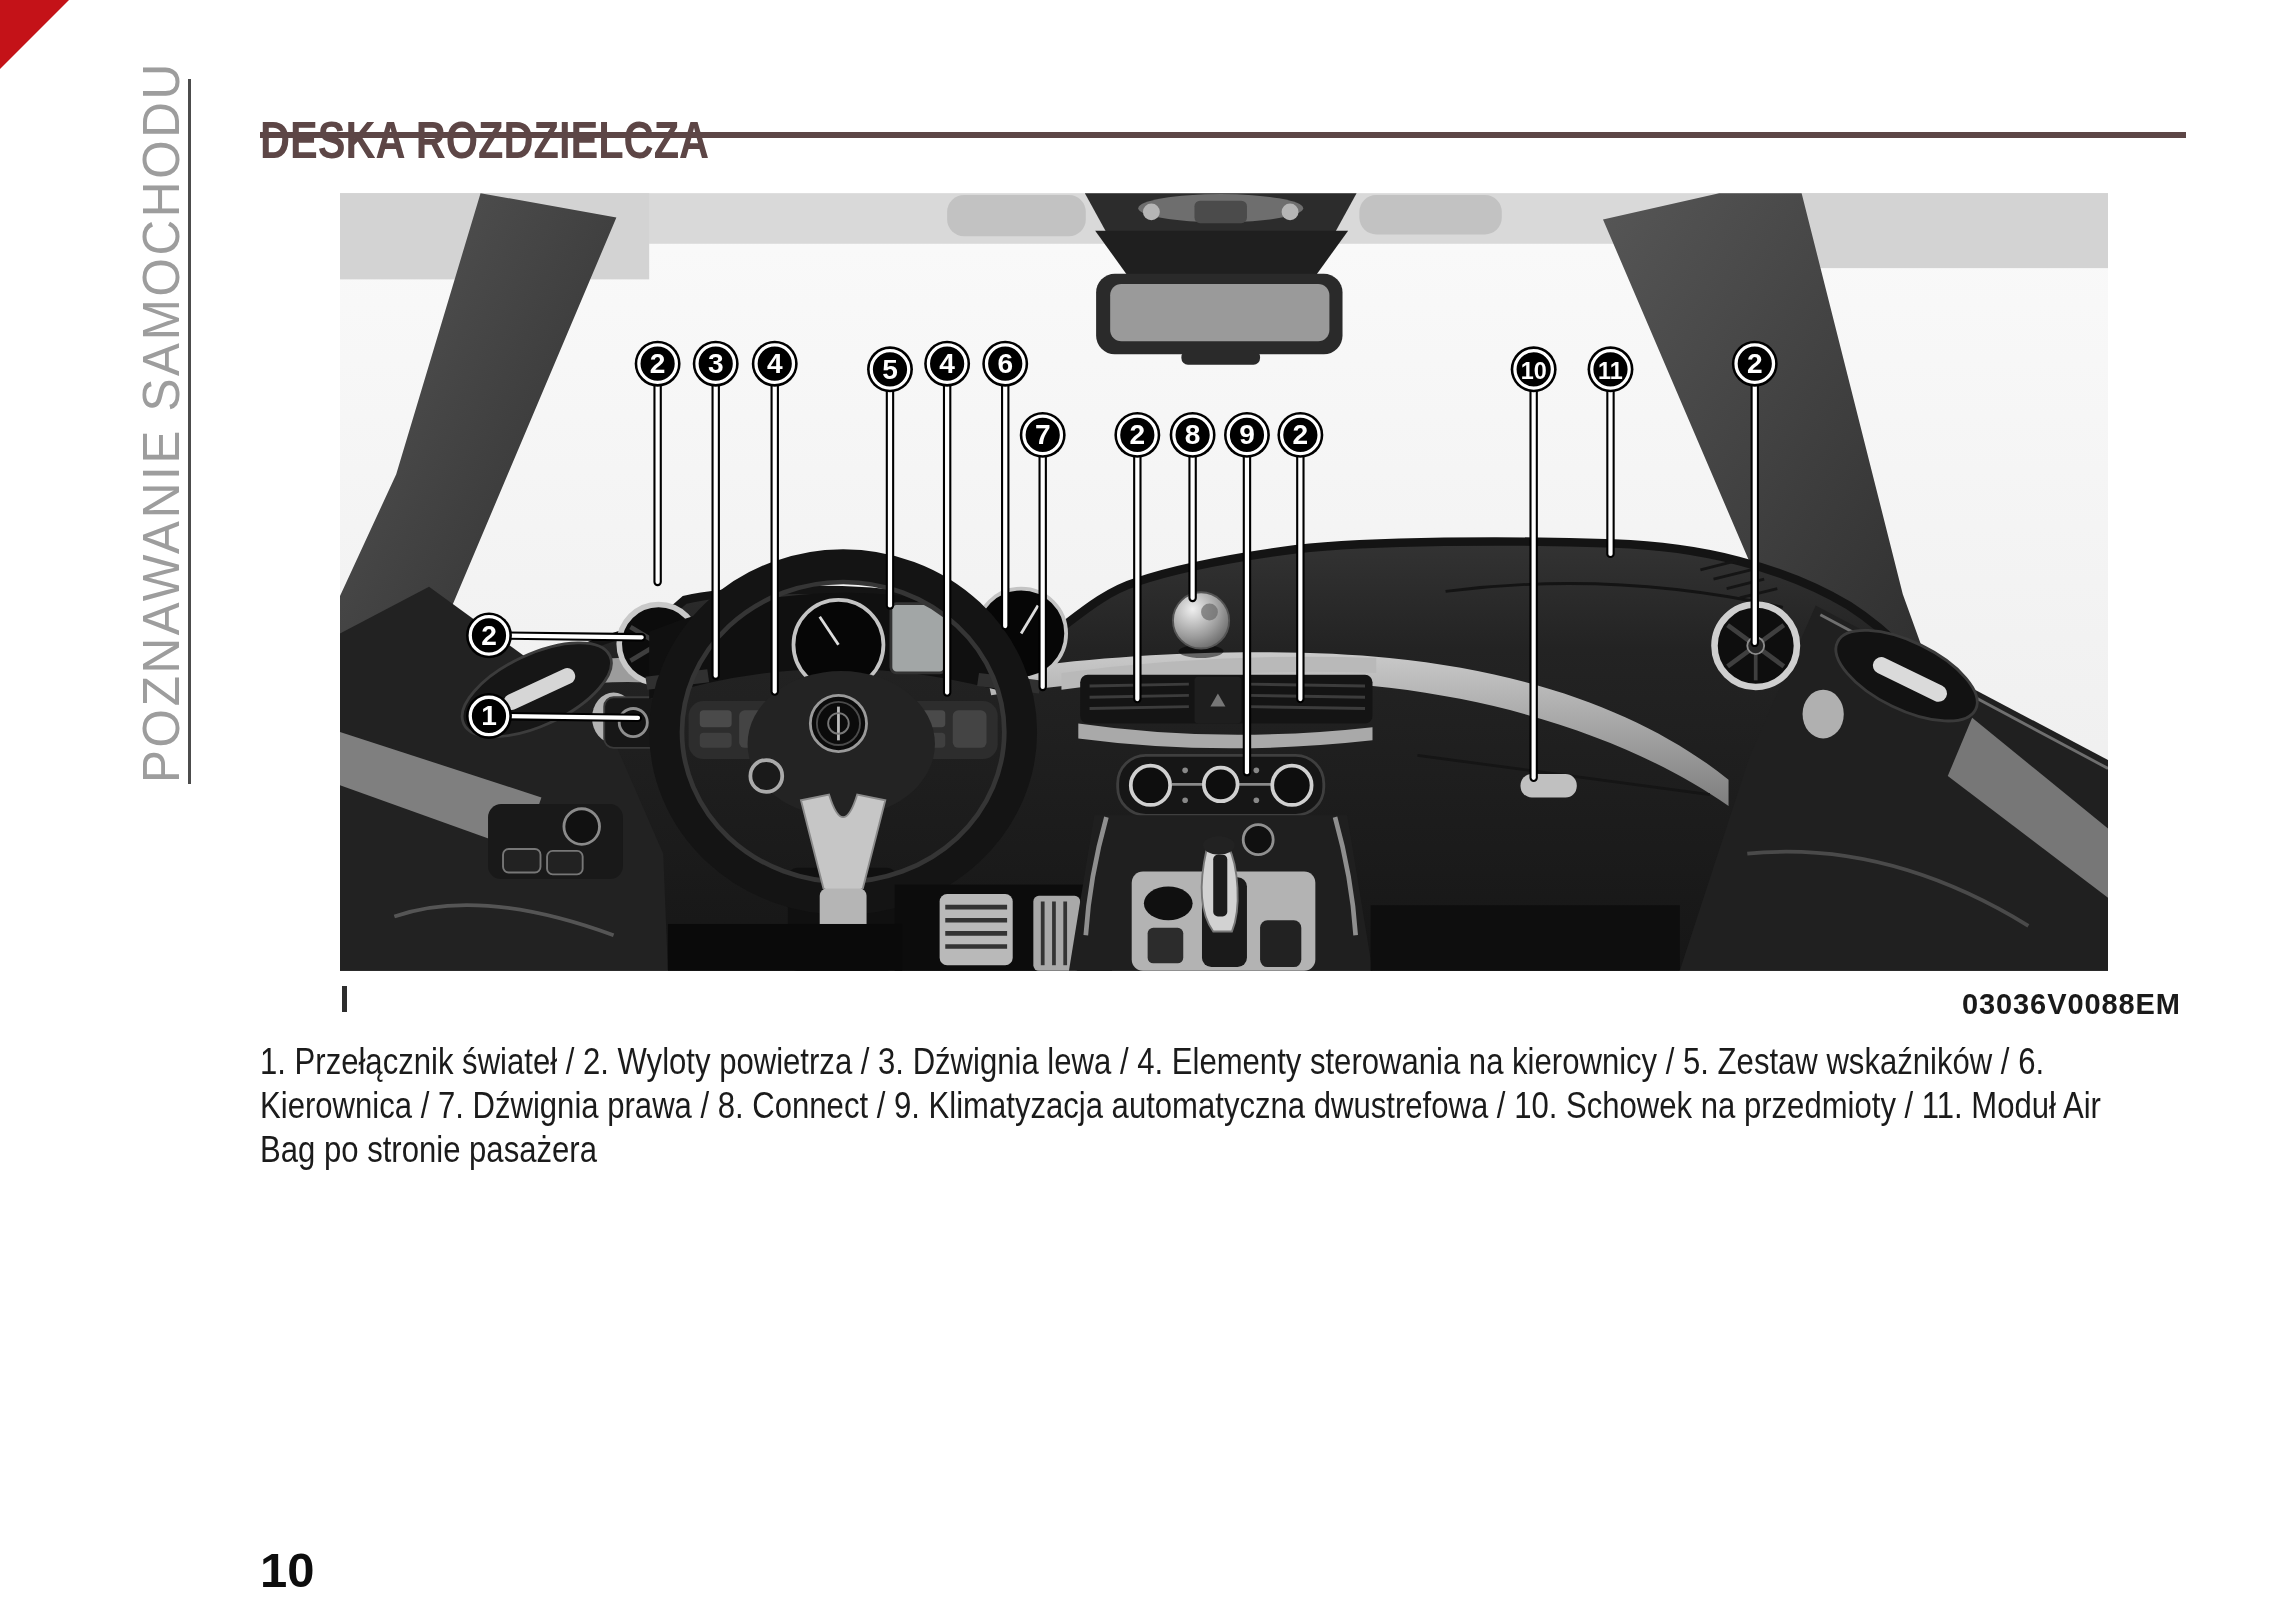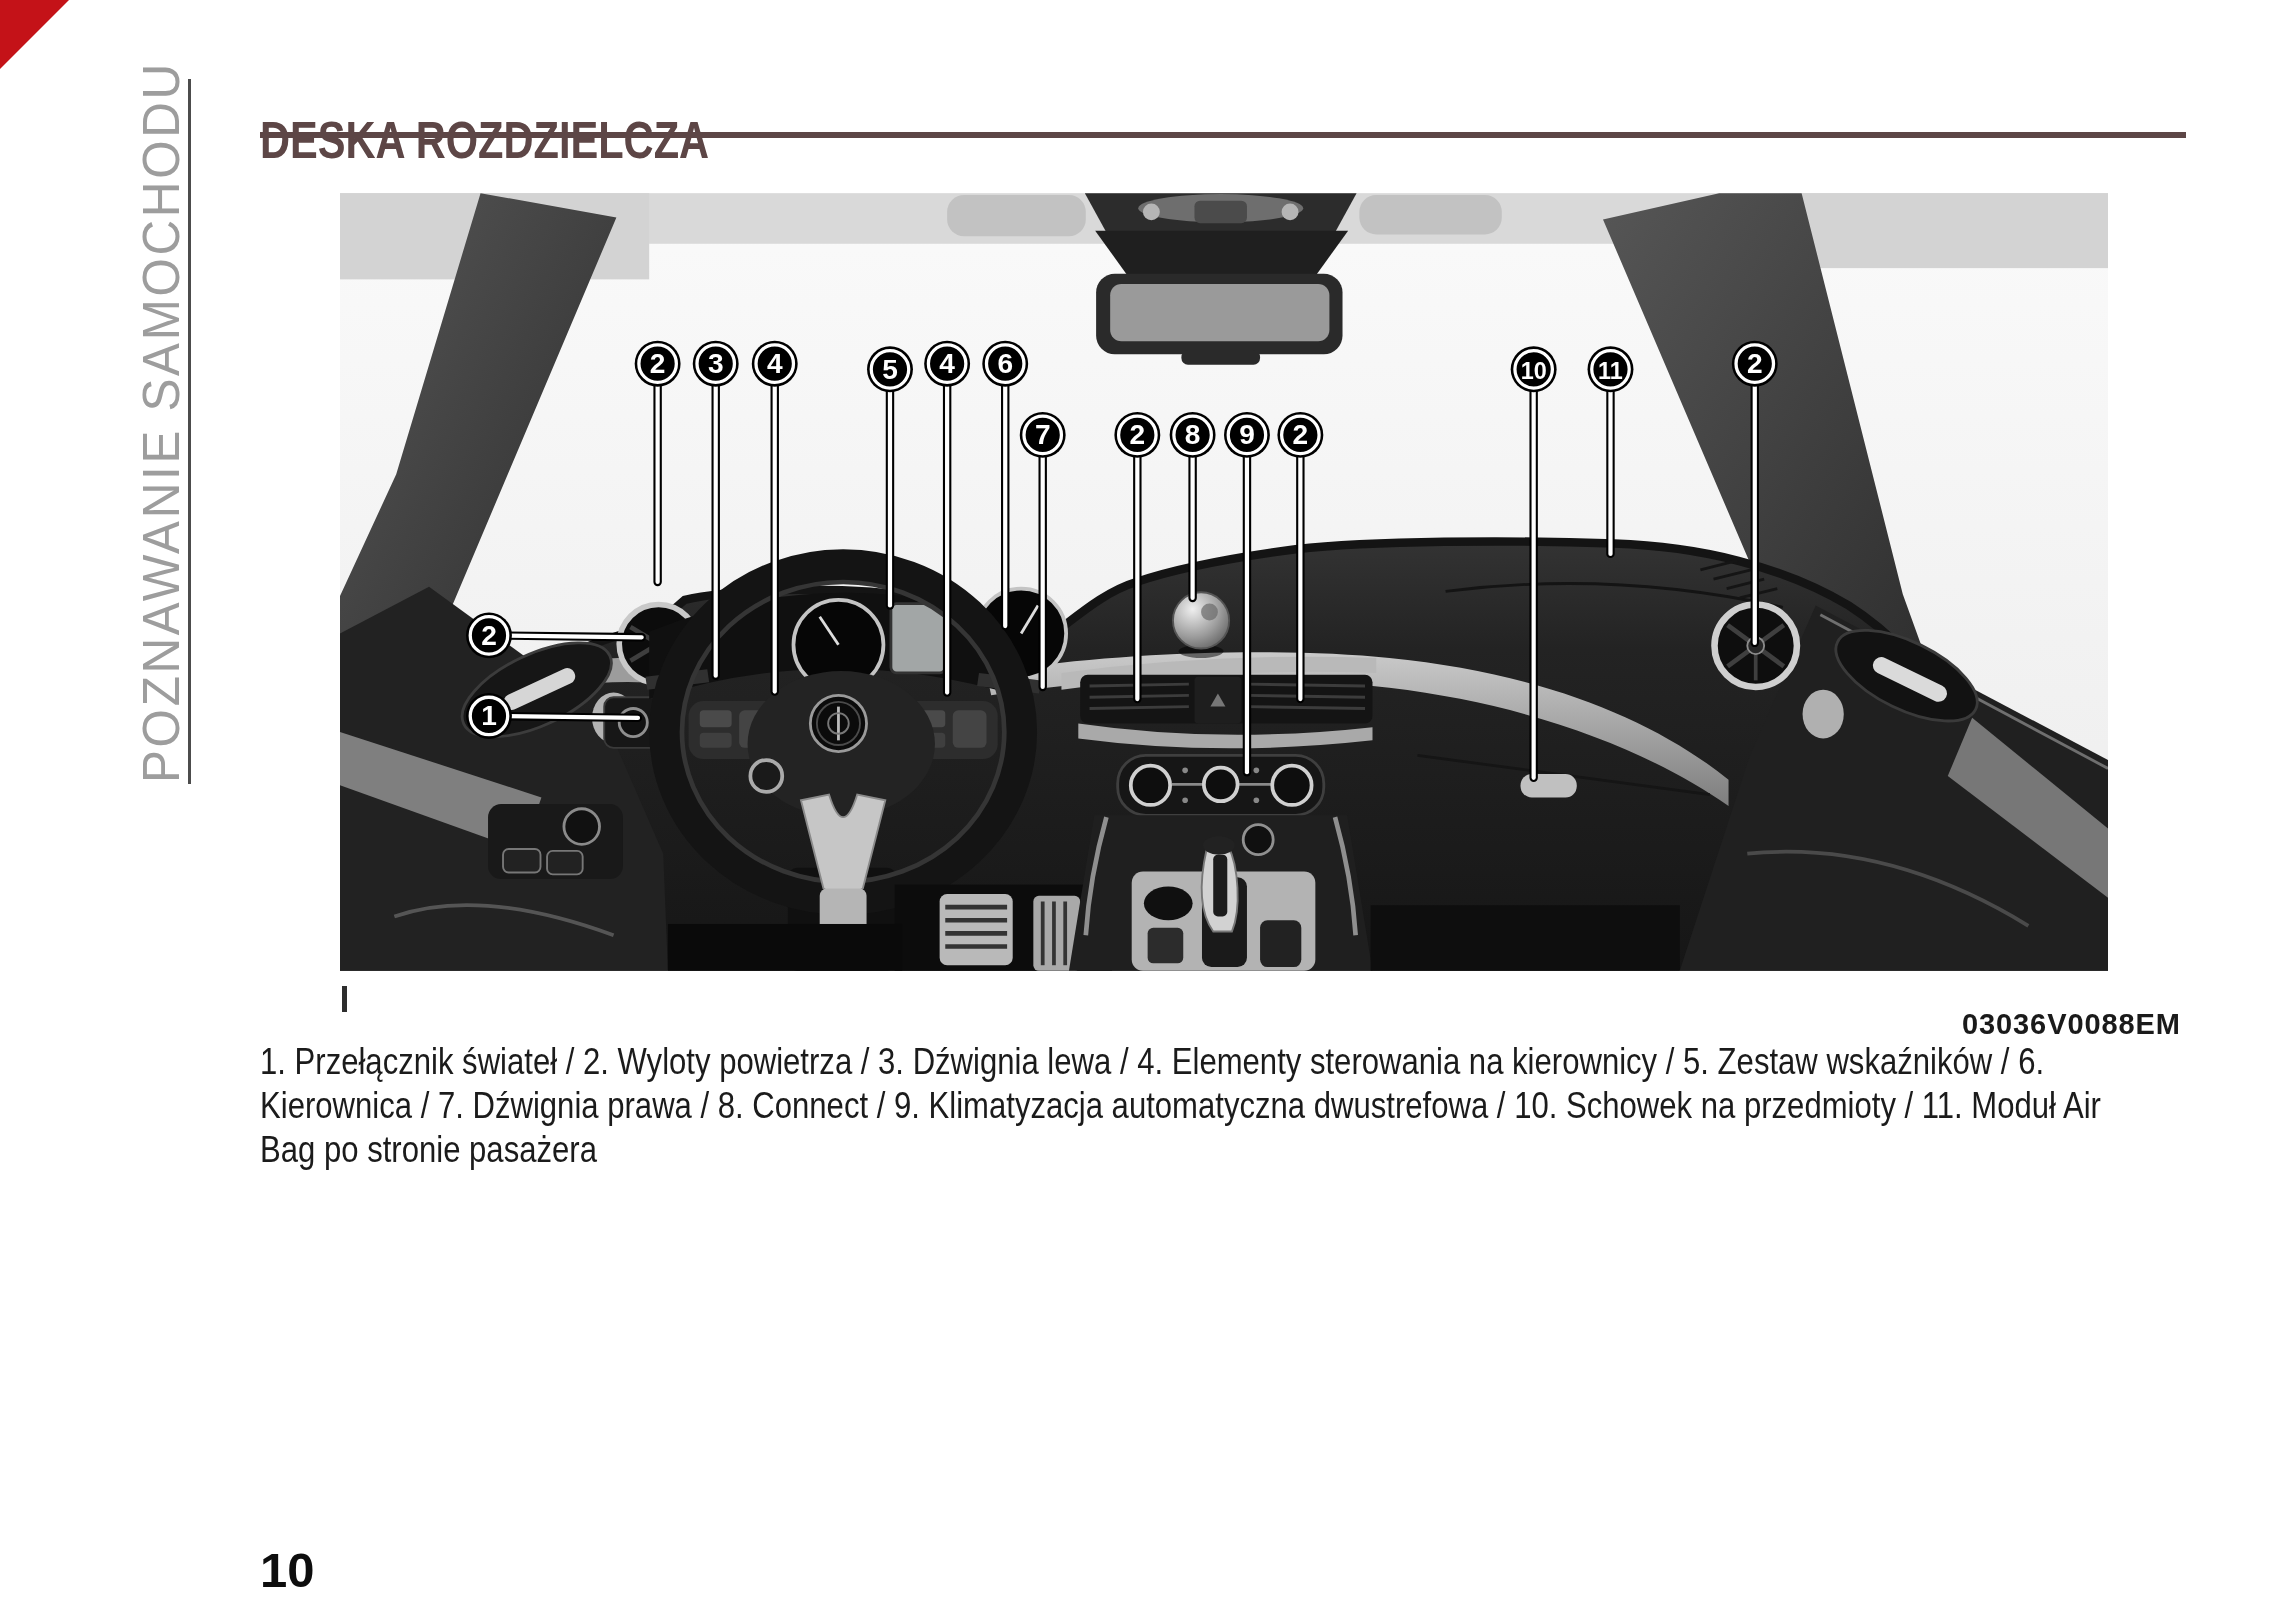--- a/index.html
+++ b/index.html
@@ -30,21 +30,21 @@
     transform:scaleX(0.80);transform-origin:left top;white-space:nowrap;
   }
   .title-rule{
     position:absolute;left:260px;top:132px;width:1926px;height:5.6px;background:#5d4646;
   }
   
   .figure-wrap{position:absolute;left:340px;top:193px;width:1768px;height:778px;}
   .figure-marker{position:absolute;left:342px;top:986px;width:4.7px;height:26px;background:#2e2e2e;}
   .figure-code{
     position:absolute;left:1962px;top:988px;font-size:29px;font-weight:bold;color:#1a1a1a;
-    letter-spacing:0.9px;white-space:nowrap;margin-top:20px;
+    letter-spacing:0.9px;white-space:nowrap;
   }
   
   .caption{position:absolute;left:260px;top:1040px;color:#1b1b1b;}
   .caption .cap-line{
     font-size:37px;line-height:44px;white-space:nowrap;
     transform:scaleX(0.84);transform-origin:left top;
   }
   
   .page-number{
     position:absolute;left:260px;top:1542px;font-size:49px;font-weight:bold;color:#0d0d0d;

